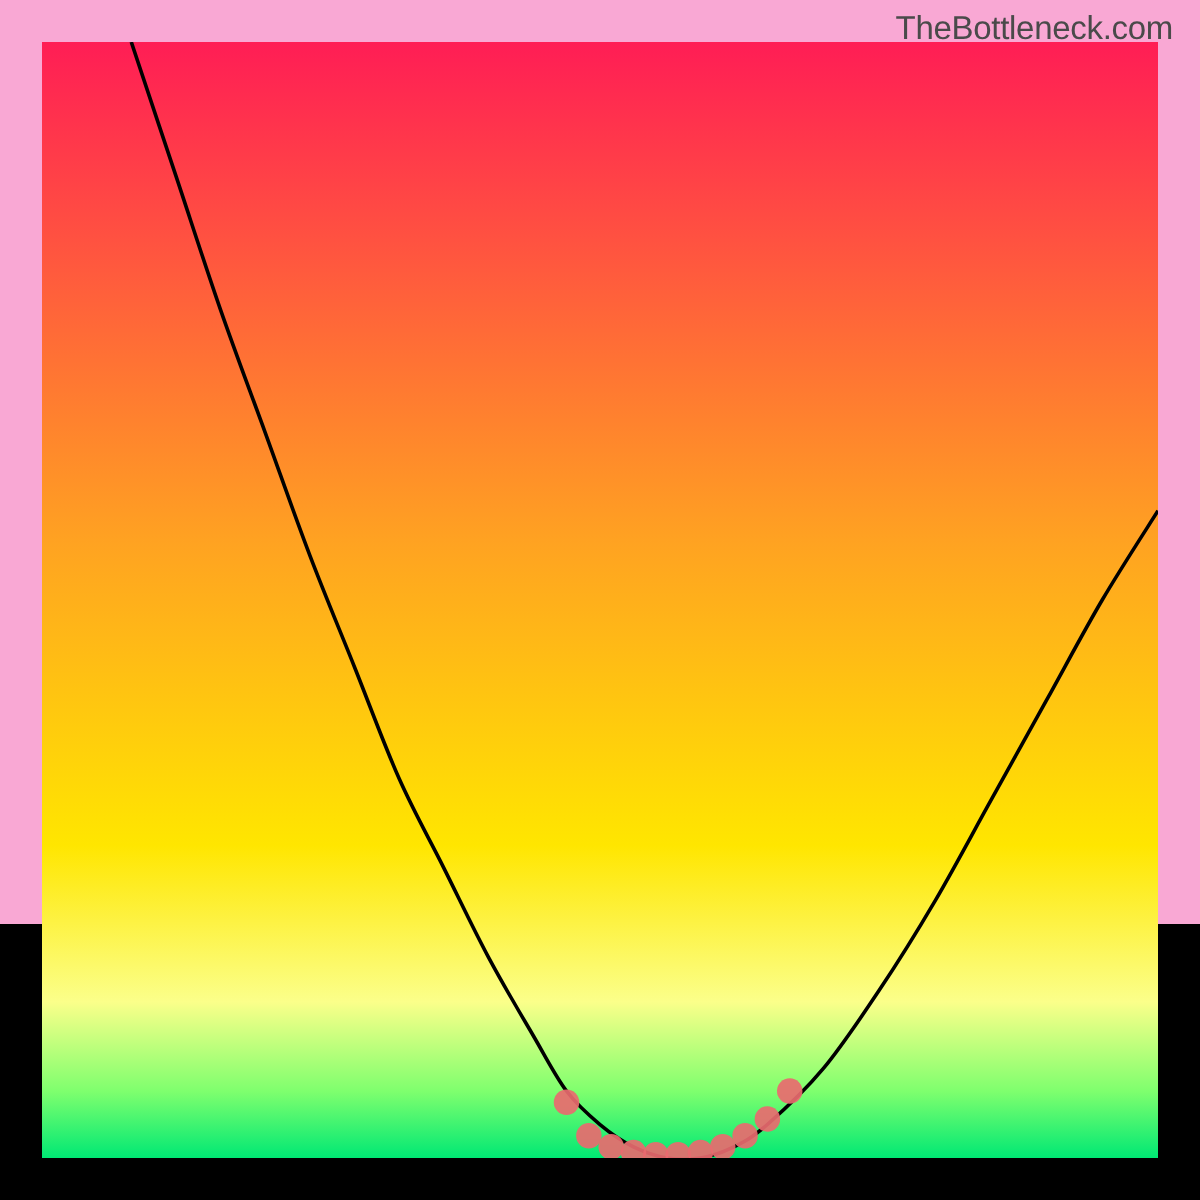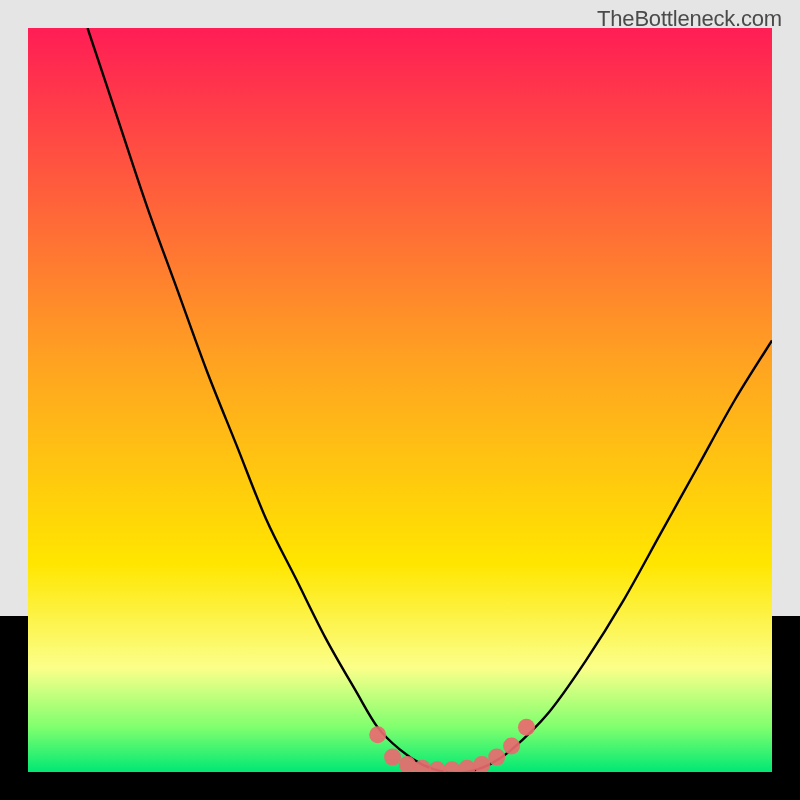--- a/index.html
+++ b/index.html
@@ -7,21 +7,21 @@
     padding: 0;
     background: #000;
     width: 800px;
     height: 800px;
     overflow: hidden;
     font-family: Arial, sans-serif;
   }
   .outer {
     width: 800px;
     height: 616px;
-    background: #e5e5e5;
+    background: #f9a8d4;
     position: relative;
   }
   .watermark {
     position: absolute;
     top: 6px;
     right: 18px;
     color: #4a4a4a;
     font-size: 22px;
     font-weight: 500;
     letter-spacing: -0.2px;

